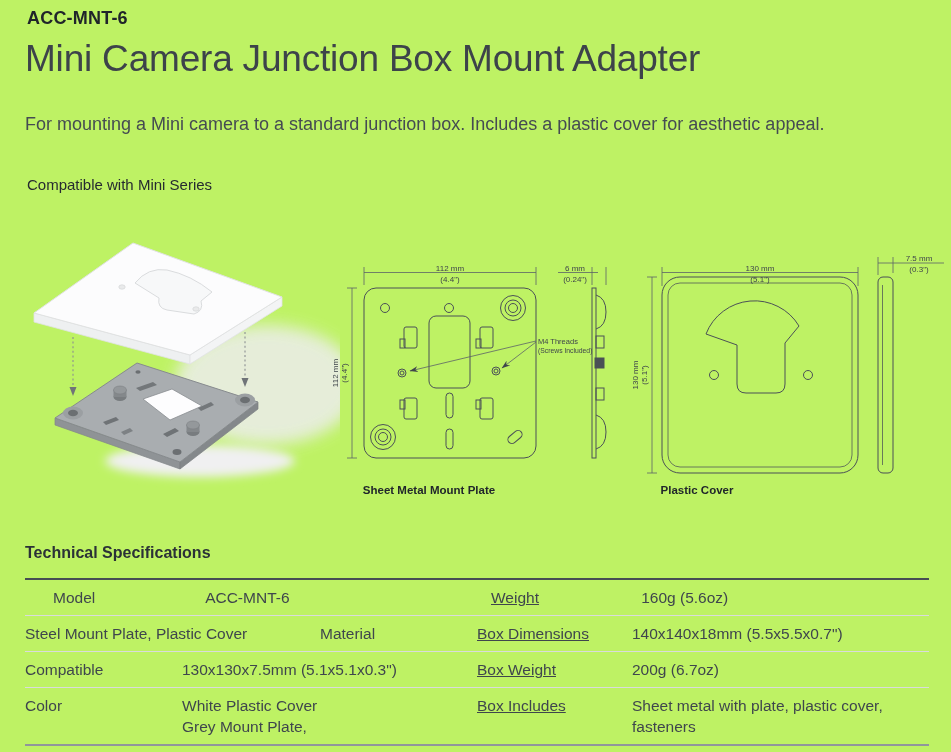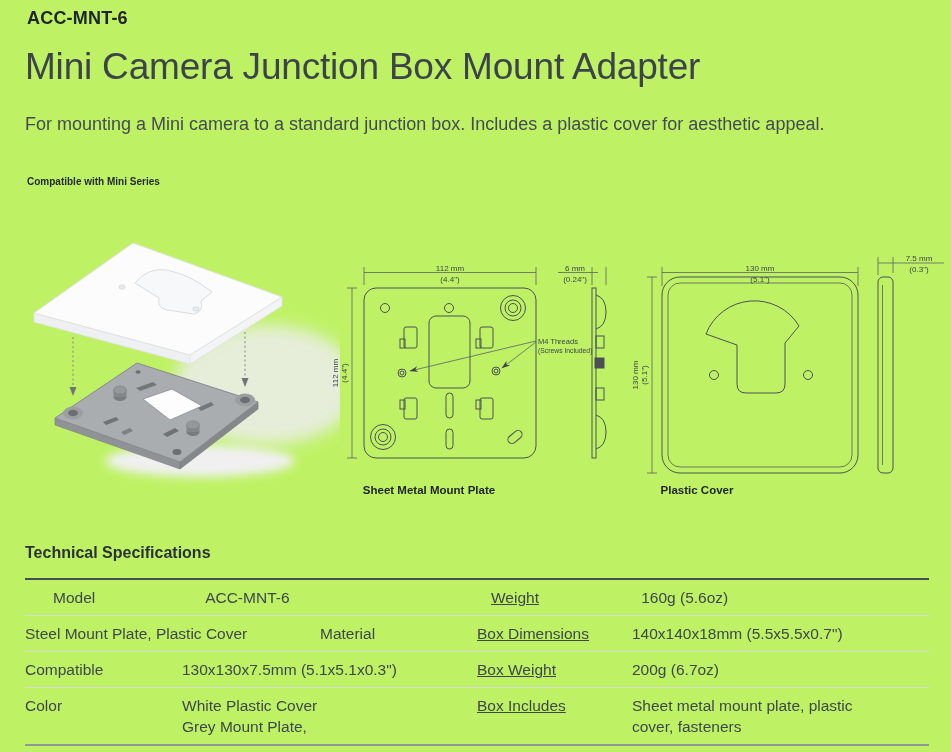--- a/index.html
+++ b/index.html
@@ -1,22 +1,22 @@
 <!DOCTYPE html>
 <html><head>
 <meta charset="utf-8">
 <style>
   html,body { margin:0; padding:0; background:#ffffff; }
   body { width:951px; height:752px; font-family:"Liberation Sans", sans-serif; }
   .page { position:relative; width:951px; height:752px; background:#bef264; overflow:hidden; }
 
   .product-code { position:absolute; left:27px; top:8px; font-size:18px; font-weight:700; color:#20252a; letter-spacing:.2px; }
-  .title { position:absolute; left:25px; top:46px; font-size:37px; font-weight:300; color:#3d434a; letter-spacing:-.2px; }
+  .title { position:absolute; left:25px; top:38px; font-size:37px; font-weight:300; color:#3d434a; letter-spacing:-.2px; }
   .description { position:absolute; left:25px; top:108px; width:810px; font-size:18px; line-height:33px; color:#454b52; }
-  .compat { position:absolute; left:27px; top:176px; font-size:10px; font-weight:700; color:#262b30; }
+  .compat { position:absolute; left:27px; top:176px; font-size:15px; font-weight:400; color:#262b30; }
 
   .fig { position:absolute; }
   #fig-exploded { left:15px; top:233px; }
   #fig-plate { left:330px; top:245px; }
   #fig-cover { left:630px; top:245px; }
 
   .spec-heading { position:absolute; left:25px; top:544px; font-size:16px; font-weight:700; color:#2b3137; }
   .spec-table { position:absolute; left:25px; top:578px; width:904px; border-top:2px solid #474d53; border-bottom:2px solid #90969b; }
   .spec-row { display:flex; padding:7px 0; border-top:1px solid #d9dbdd; }
   .spec-row:first-child { border-top:none;margin-left:28px; }
@@ -248,18 +248,18 @@
         </div>
     </div>
     <div class="spec-row">
       <div class="cell c1">Color</div>
       <div class="cell c2">
         <div>White Plastic Cover</div>
         <div>Grey Mount Plate,</div>
       </div>
       <div class="cell c3">Box Includes</div>
       <div class="cell c4">
-          <div class="val">Sheet metal mount plate, plastic cover, fasteners</div>
+          <div class="val">Sheet metal with plate, plastic cover, fasteners</div>
         </div>
     </div>
   </div>
 
 </div>
 
 </body></html>

